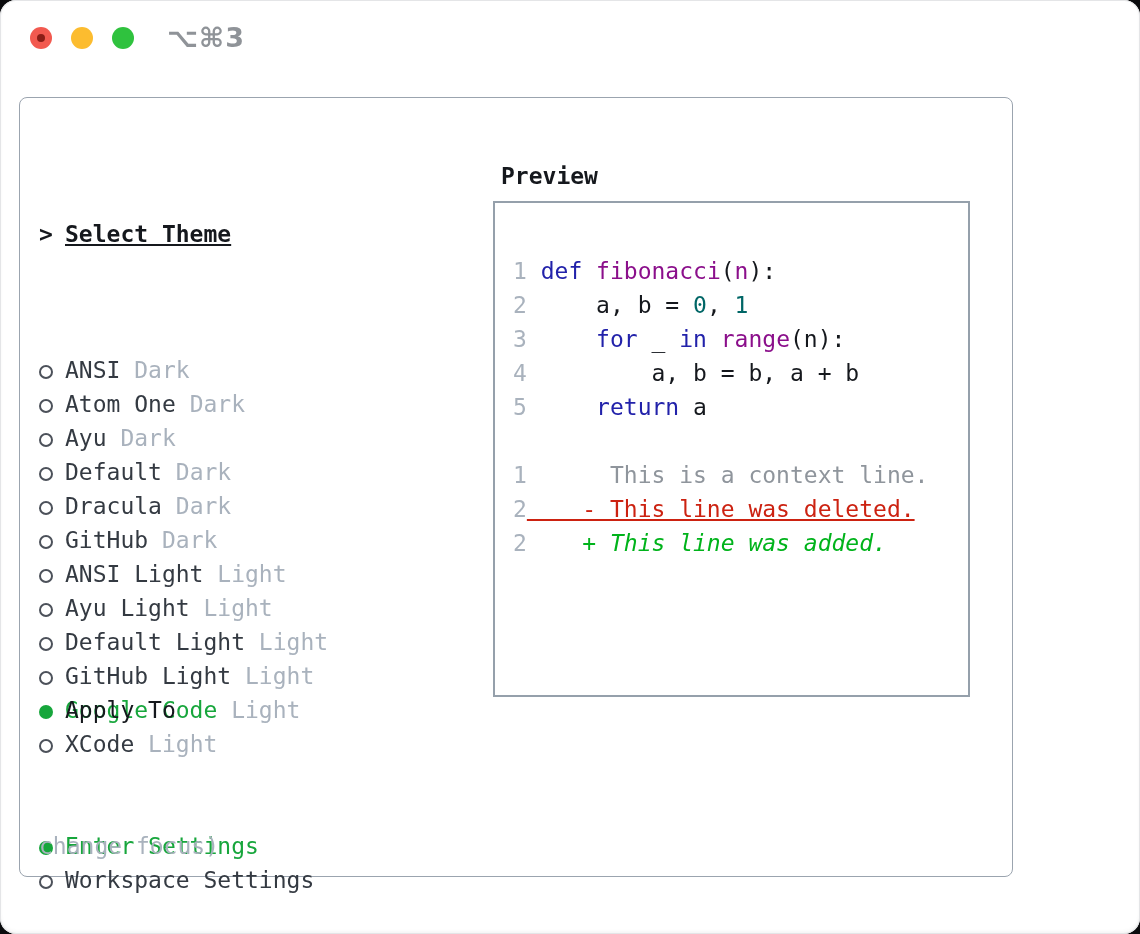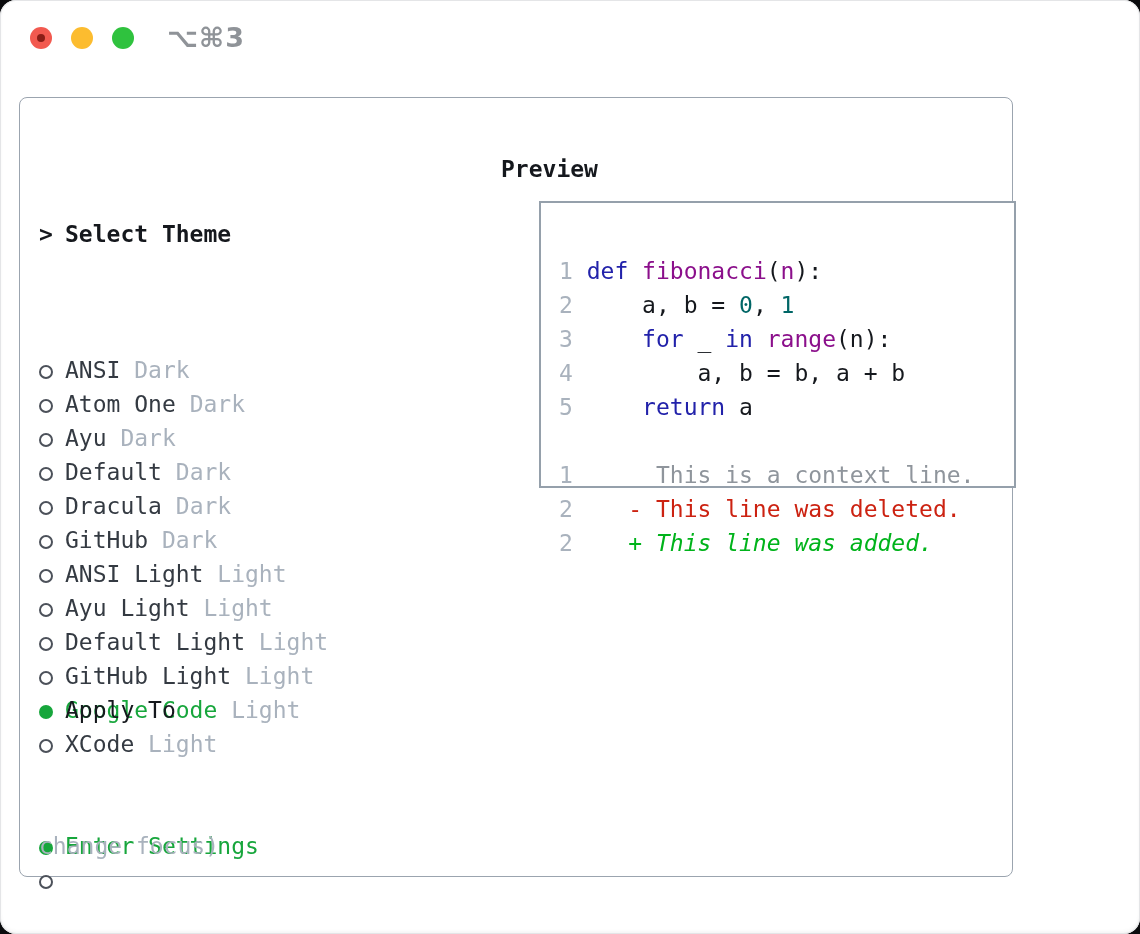--- a/index.html
+++ b/index.html
@@ -16,39 +16,39 @@
   
   .panel{position:absolute;left:19px;top:97px;width:992px;height:778px;
          border:1.5px solid var(--panel_border);border-radius:8px;background:#fff;}
   .col{position:absolute;font:23px/34px "DejaVu Sans Mono",monospace;color:var(--text_dark);white-space:pre;}
   #theme-list{left:19px;top:51px;}
   #apply-to{left:19px;top:527px;}
   #hint{left:19px;top:663px;color:var(--muted_gray);}
   .row{height:34px;}
   .mark{display:inline-block;width:26px;}
   .caret{font-weight:bold;color:var(--header_black);}
-  .hdr{font-weight:bold;color:var(--header_black);}
+  .hdr{font-weight:bold;color:var(--header_black);text-decoration:underline;}
   .hdr2{color:var(--header_black);}
   .dot{display:inline-block;width:14px;height:14px;box-sizing:border-box;border:2px solid var(--radio_ring);
        border-radius:50%;vertical-align:-1px;}
   .dot.filled{border:none;background:var(--accent_green);}
   .muted{color:var(--muted_gray);margin-top:27px;}
   .sel{color:var(--accent_green);margin-top:29px;}
   
-  #preview-header{left:481px;top:54px;font-weight:bold;color:var(--header_black);}
-  #preview-box{position:absolute;left:519px;top:103px;width:477px;height:287px;box-sizing:border-box;
+  #preview-header{left:481px;top:61px;font-weight:bold;color:var(--header_black);}
+  #preview-box{position:absolute;left:473px;top:103px;width:477px;height:496px;box-sizing:border-box;
                border:2px solid var(--preview_border);background:#fff;}
   #code{margin:0;padding:51px 0 0 18px;font:23px/34px "DejaVu Sans Mono",monospace;white-space:pre;color:var(--plain);}
   .ln{color:var(--line_number);}
   .tk-kw{color:var(--kw);}
   .tk-fn{color:var(--fn);}
   .tk-lit{color:var(--lit);}
   .tk-pl{color:var(--plain);}
   .d-context{color:var(--ctx);margin-top:16px;}
-  .d-deleted{color:var(--del);}
+  .d-deleted{color:var(--del);text-decoration:underline;}
   .d-added{color:var(--add);font-style:italic;}
 </style>
 </head>
 <body>
 
 <div class="window">
 
   <span class="tl tl-close">
       <span class="inner"></span>
     </span>
@@ -59,21 +59,21 @@
   <div class="panel">
 
     <div class="col" id="theme-list">
       <div class="row"><span class="mark caret">&gt;</span><span class="hdr">Select Theme</span></div>
       
     <div class="row"><span class="mark"><span class="dot"></span></span><span class="">ANSI</span><span class="muted"> Dark</span></div><div class="row"><span class="mark"><span class="dot"></span></span><span class="">Atom One</span><span class="muted"> Dark</span></div><div class="row"><span class="mark"><span class="dot"></span></span><span class="">Ayu</span><span class="muted"> Dark</span></div><div class="row"><span class="mark"><span class="dot"></span></span><span class="">Default</span><span class="muted"> Dark</span></div><div class="row"><span class="mark"><span class="dot"></span></span><span class="">Dracula</span><span class="muted"> Dark</span></div><div class="row"><span class="mark"><span class="dot"></span></span><span class="">GitHub</span><span class="muted"> Dark</span></div><div class="row"><span class="mark"><span class="dot"></span></span><span class="">ANSI Light</span><span class="muted"> Light</span></div><div class="row"><span class="mark"><span class="dot"></span></span><span class="">Ayu Light</span><span class="muted"> Light</span></div><div class="row"><span class="mark"><span class="dot"></span></span><span class="">Default Light</span><span class="muted"> Light</span></div><div class="row"><span class="mark"><span class="dot"></span></span><span class="">GitHub Light</span><span class="muted"> Light</span></div><div class="row"><span class="mark"><span class="dot filled"></span></span><span class="sel">Google Code</span><span class="muted"> Light</span></div><div class="row"><span class="mark"><span class="dot"></span></span><span class="">XCode</span><span class="muted"> Light</span></div></div>
 
     <div class="col" id="apply-to">
       <div class="row"><span class="mark"></span><span class="hdr2">Apply To</span></div>
       
-    <div class="row"><span class="mark"><span class="dot filled"></span></span><span class="sel">Enter Settings</span></div><div class="row"><span class="mark"><span class="dot"></span></span></div></div>
+    <div class="row"><span class="mark"><span class="dot filled"></span></span><span class="sel">Enter Settings</span></div><div class="row"><span class="mark"><span class="dot"></span></span><span class="">Workspace Settings</span></div></div>
 
     <div class="col" id="hint">
       <div class="row">change focus)</div>
     </div>
 
     <div class="col" id="preview-header">Preview</div>
     <div id="preview-box">
       <pre id="code"><div><span class="ln">1 </span><span class="tk-kw">def</span><span class="tk-pl"> </span><span class="tk-fn">fibonacci</span><span class="tk-pl">(</span><span class="tk-fn">n</span><span class="tk-pl">):</span></div><div><span class="ln">2 </span><span class="tk-pl">    a, b = </span><span class="tk-lit">0</span><span class="tk-pl">, </span><span class="tk-lit">1</span></div><div><span class="ln">3 </span><span class="tk-pl">    </span><span class="tk-kw">for</span><span class="tk-pl"> _ </span><span class="tk-kw">in</span><span class="tk-pl"> </span><span class="tk-fn">range</span><span class="tk-pl">(n):</span></div><div><span class="ln">4 </span><span class="tk-pl">        a, b = b, a + b</span></div><div><span class="ln">5 </span><span class="tk-pl">    </span><span class="tk-kw">return</span><span class="tk-pl"> a</span></div><div> </div><div><span class="ln">1</span><span class="d-context">      This is a context line.</span></div><div><span class="ln">2</span><span class="d-deleted">    - This line was deleted.</span></div><div><span class="ln">2</span><span class="d-added">    + This line was added.</span></div></pre>
     </div>
 

